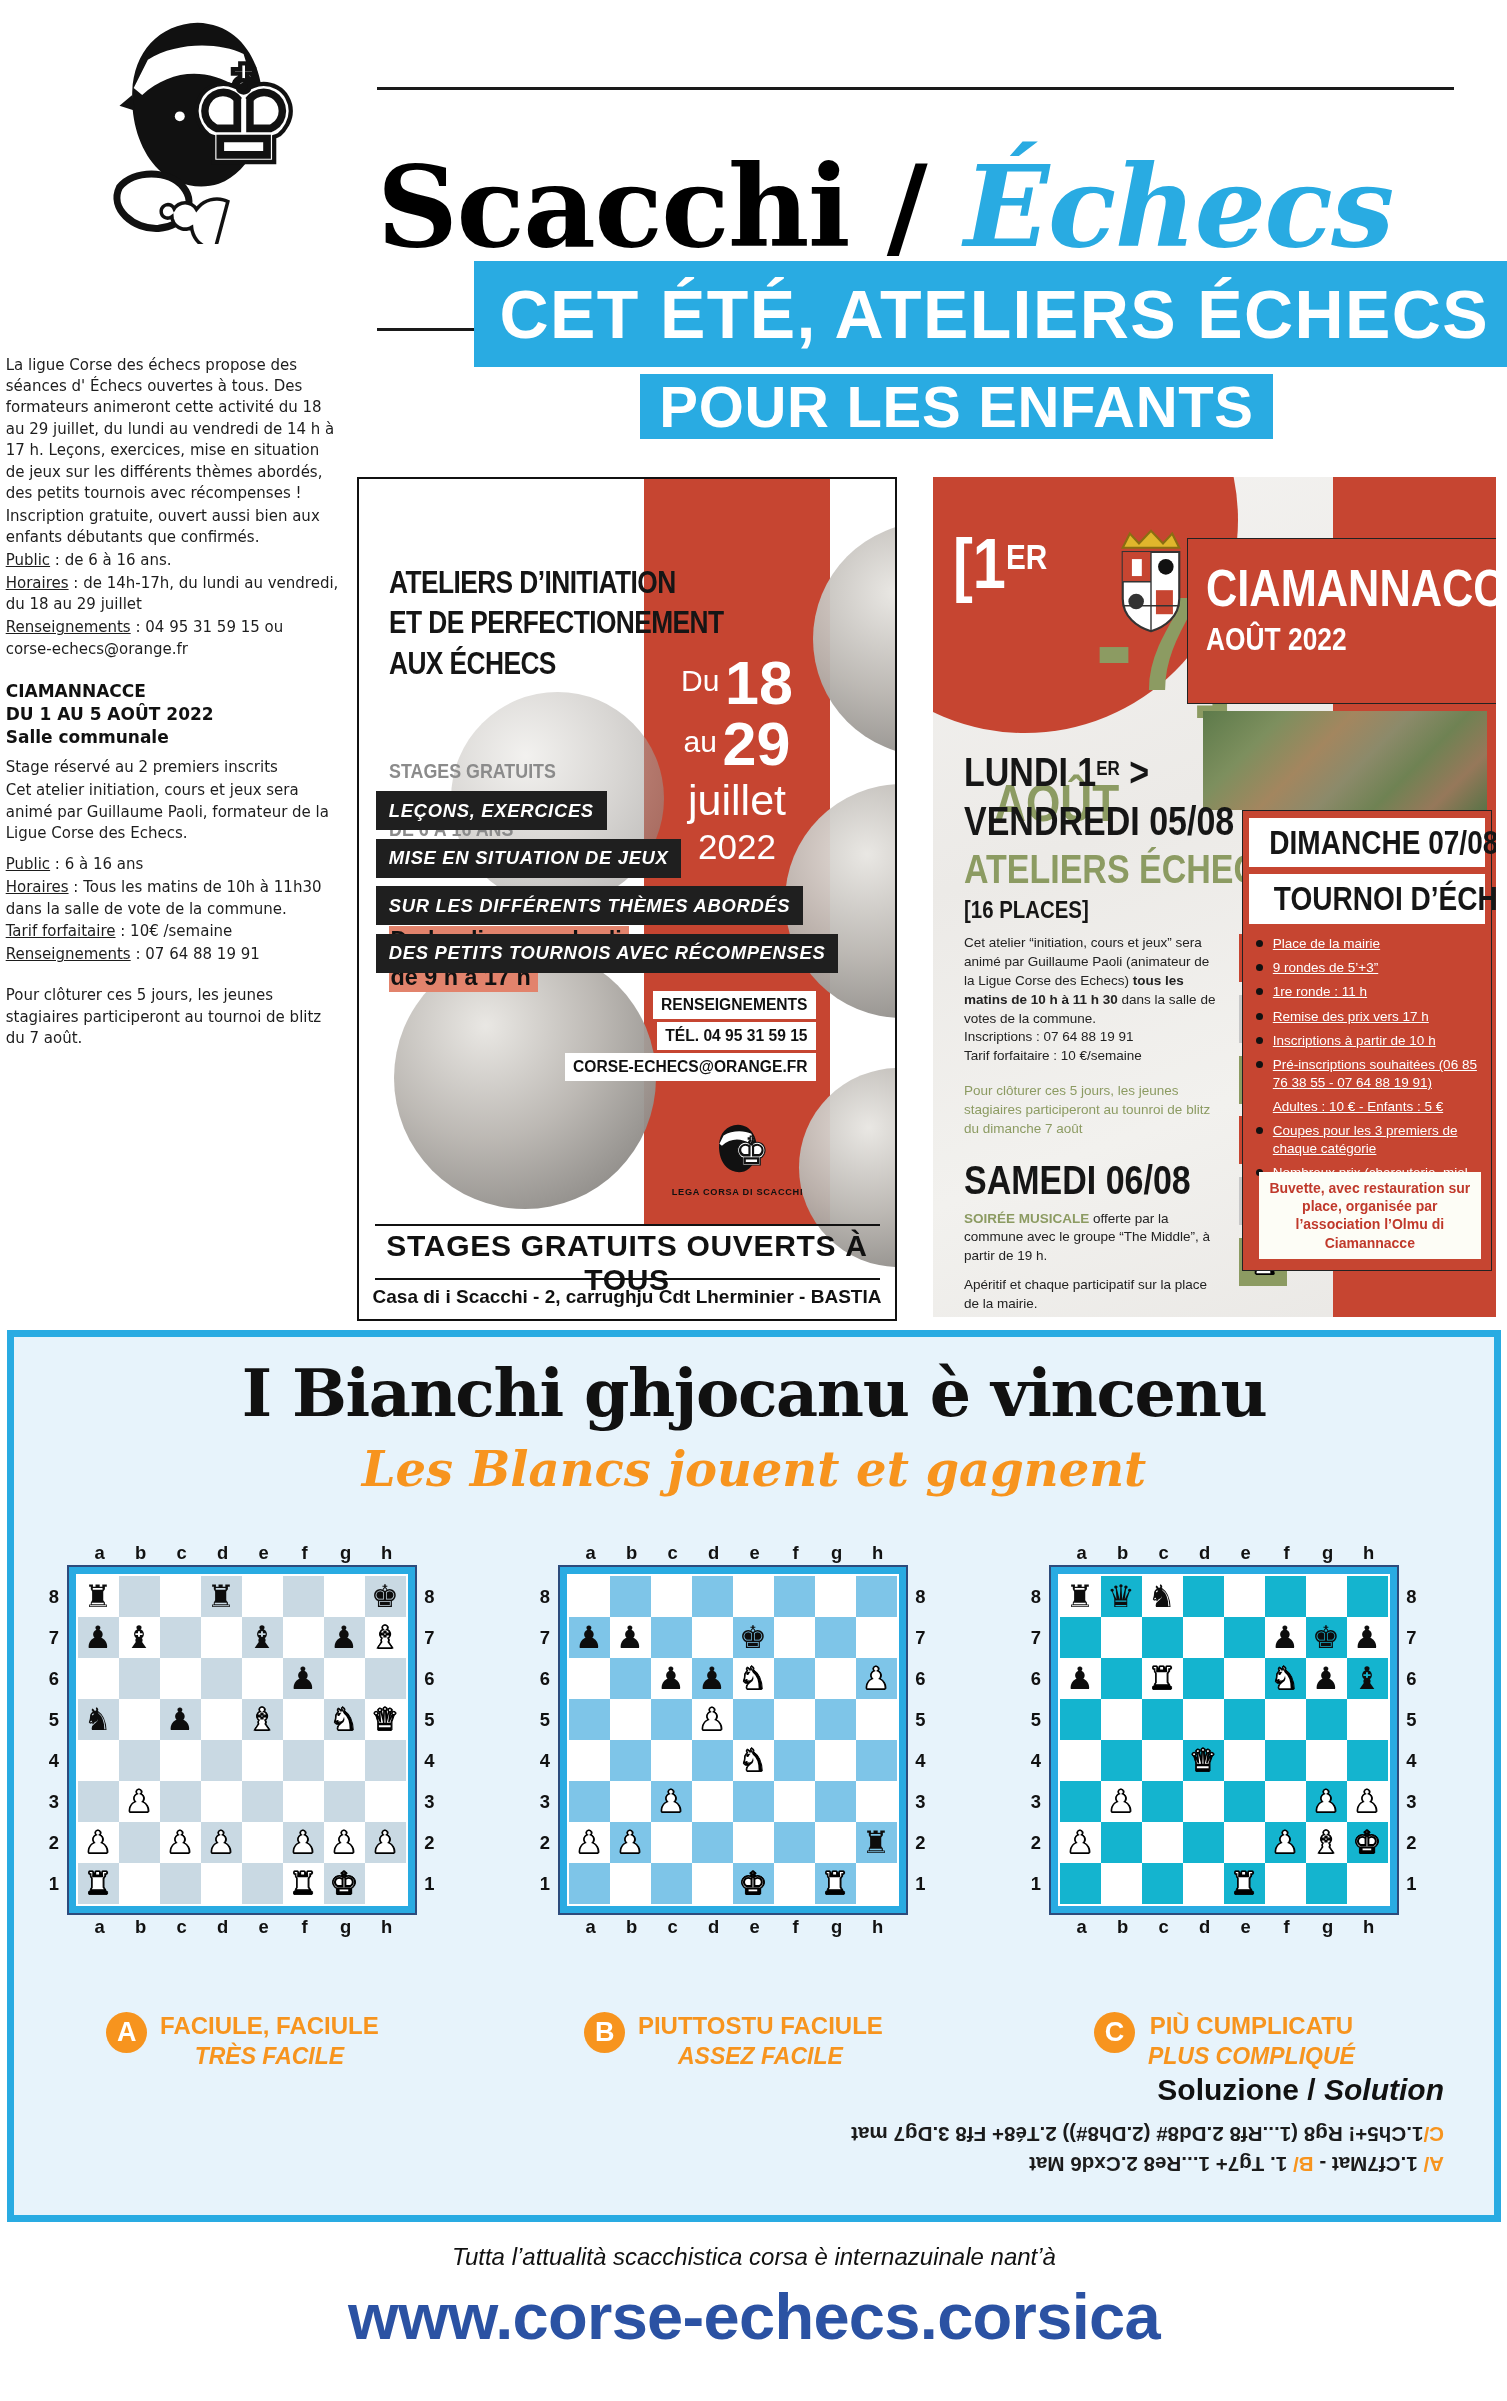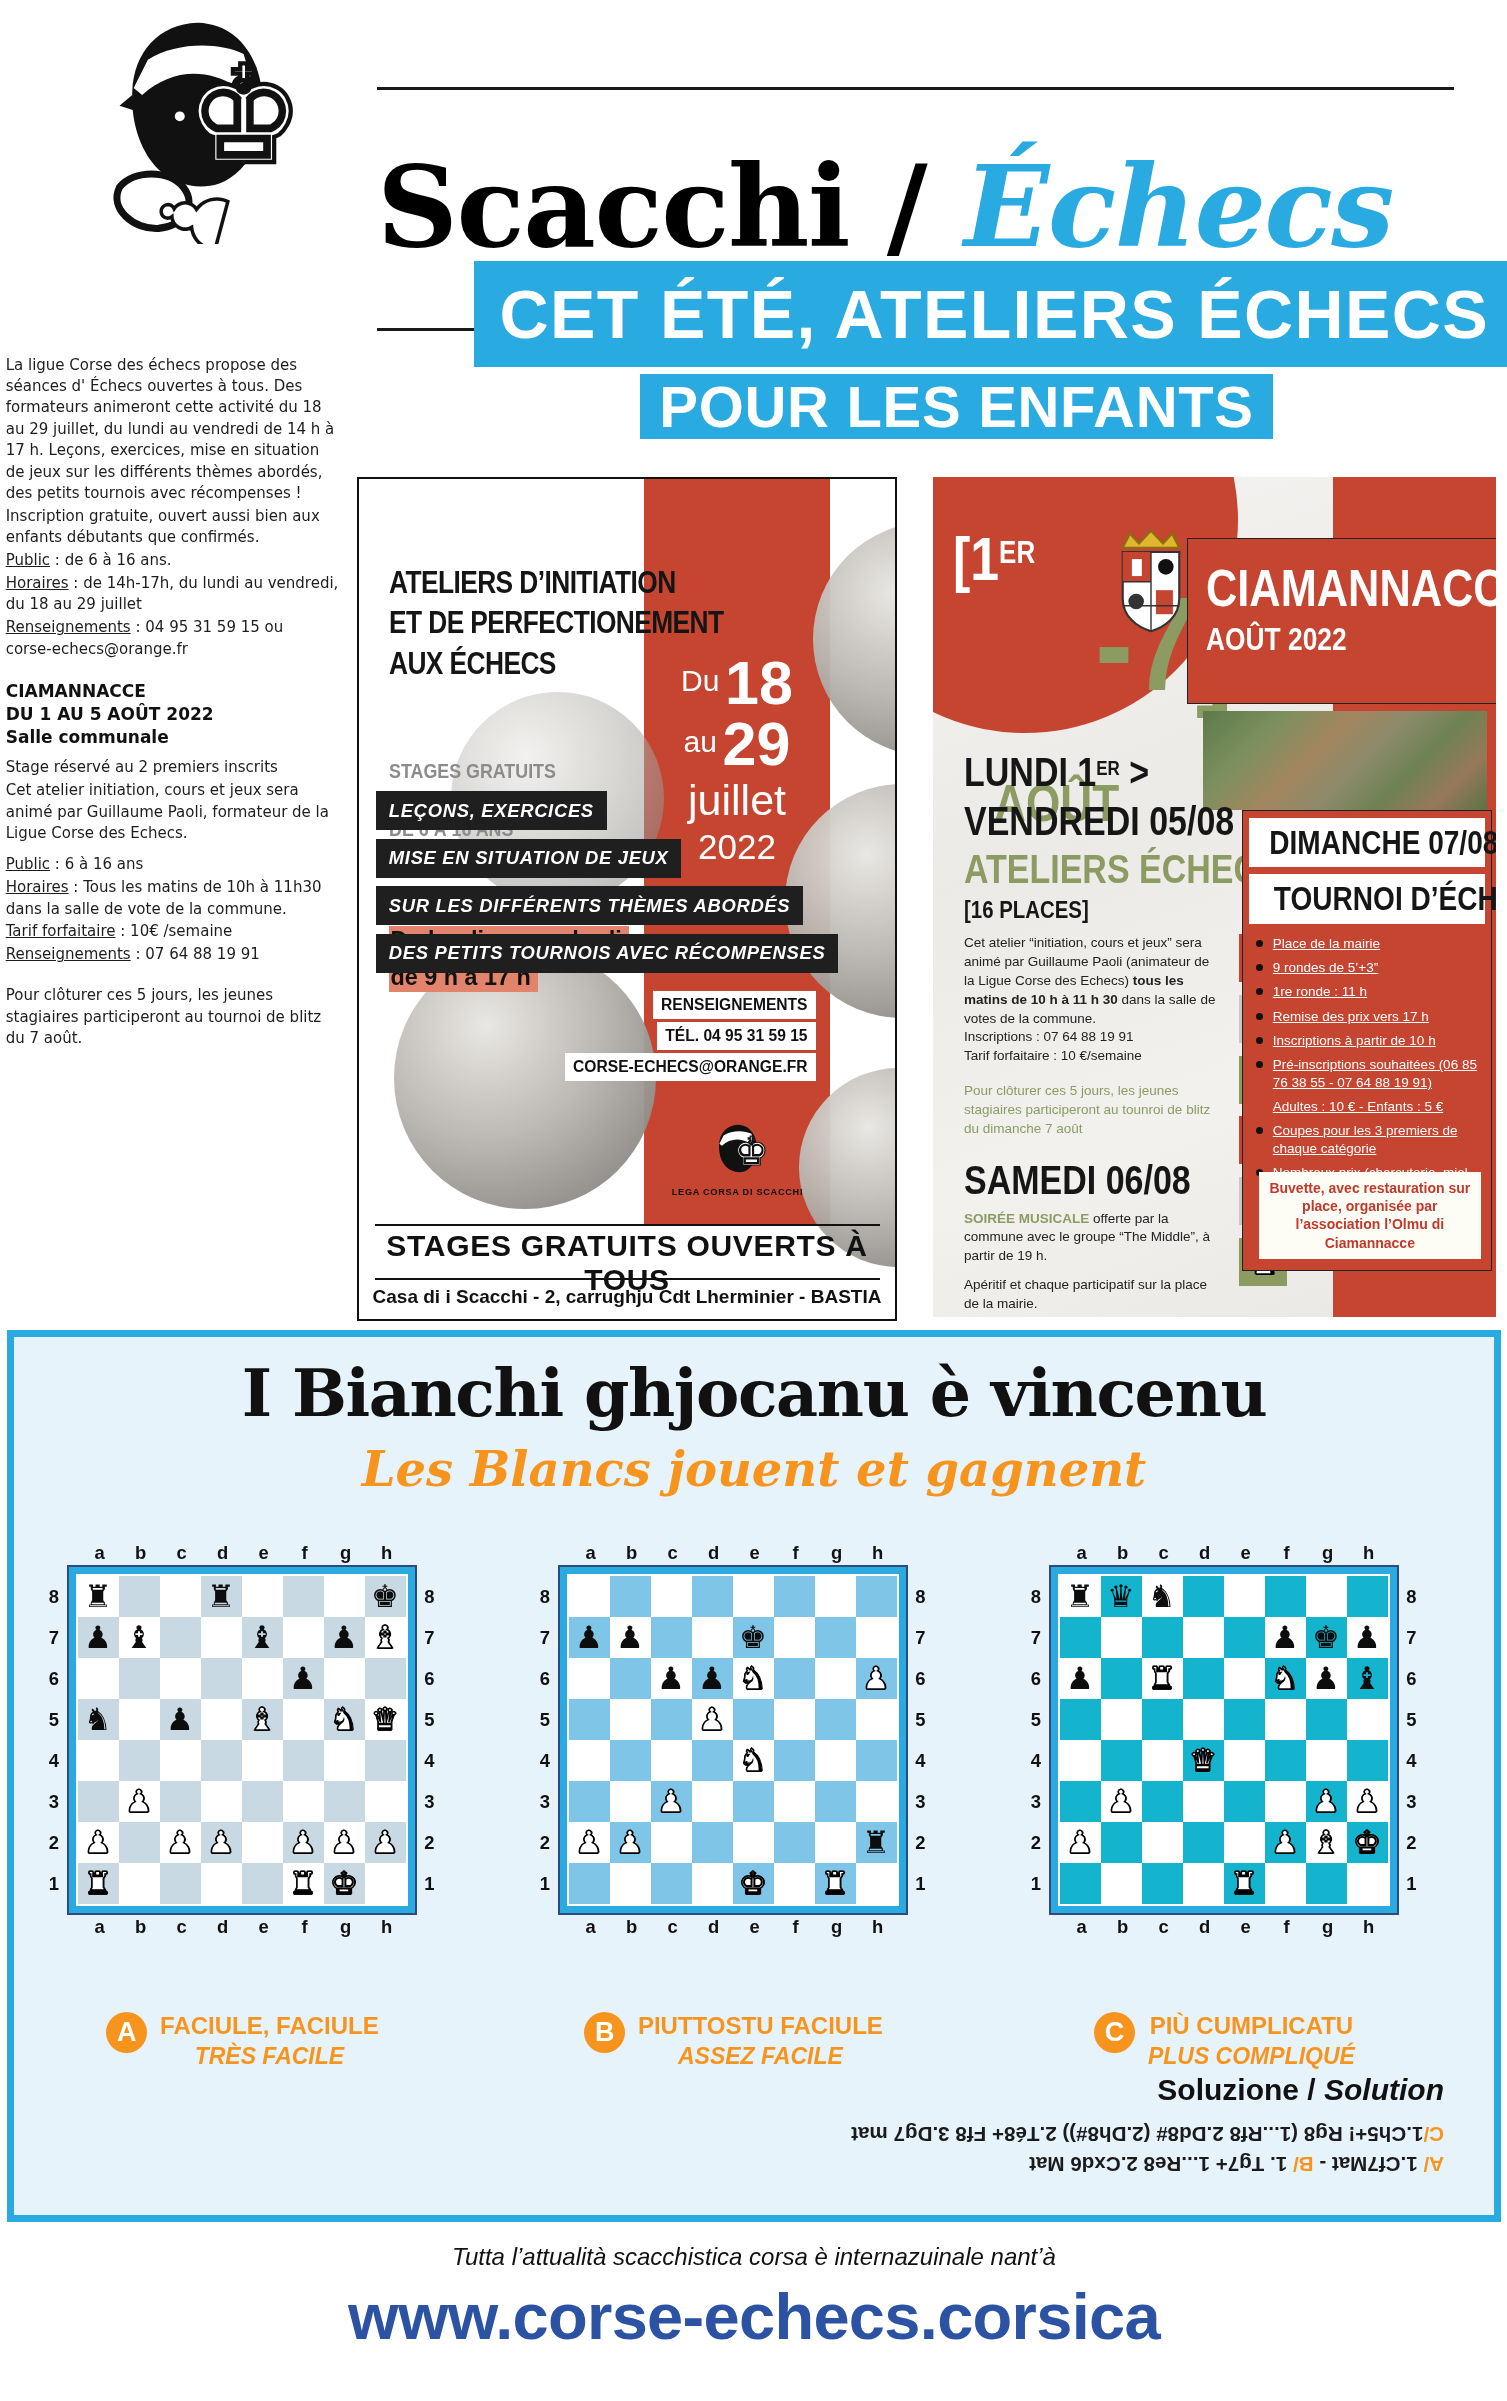--- a/index.html
+++ b/index.html
@@ -45,21 +45,21 @@
   .pb-logo{position:absolute;left:304px;top:642px;width:149px;text-align:center;color:#111;}
   .pb-logo .cap{font-size:9.2px;font-weight:bold;letter-spacing:0.7px;margin-top:-4.3px;}
   .pb-rule{position:absolute;left:15.6px;width:505px;height:2.1px;background:#111;}
   .pb-stages{position:absolute;left:0;top:750px;width:536px;text-align:center;font-weight:bold;font-size:30px;color:#111;letter-spacing:0.7px;}
   .pb-addr{position:absolute;left:0;top:807px;width:536px;text-align:center;font-weight:bold;font-size:19px;color:#111;}
 
   
   .posterC{left:933px;top:477px;width:563px;height:840px;background:linear-gradient(160deg,#f4f3f1 0%,#eceae7 40%,#f2f1ee 70%,#e9e7e4 100%);overflow:hidden;}
   .pc-redband{position:absolute;left:400px;top:0;width:163px;height:840px;background:#c64531;}
   .pc-circle{position:absolute;left:-121px;top:-170px;width:426px;height:426px;border-radius:50%;background:#c64531;}
-  .pc-b1{position:absolute;left:20px;top:47px;color:#fff;font-weight:bold;font-size:61px;}
+  .pc-b1{position:absolute;left:20px;top:47px;color:#fff;font-weight:bold;font-size:70px;}
   .pc-b2{position:absolute;left:150px;top:91px;color:#8c9b62;font-weight:bold;font-size:133px;}
   .pc-b3{position:absolute;left:61px;top:296px;color:#8c9b62;font-weight:bold;font-size:52px;}
   .pc-sup{font-size:.5em;vertical-align:.55em;}
   .pc-crest{position:absolute;left:179px;top:51px;}
   .pc-banner{position:absolute;left:254px;top:61px;width:309px;height:166px;background:#c64531;border:1.4px solid #222;border-right:none;color:#fff;padding-left:18.4px;box-sizing:border-box;}
   .pc-banner .l1{font-weight:bold;font-size:51px;margin-top:20px;}
   .pc-banner .l2{font-weight:bold;font-size:31px;margin-top:4.3px;}
   .pc-photo{position:absolute;left:270px;top:234px;width:284px;height:99px;background:linear-gradient(135deg,#5d7a4a 0%,#7d8f5e 22%,#a3865f 40%,#8c8a6a 55%,#6f8253 70%,#96785a 85%,#5a7347 100%);}
   .pc-h{font-weight:bold;color:#161616;font-size:40px;line-height:1.0;}
   .pc-h.olive{color:#8c9b62;}

